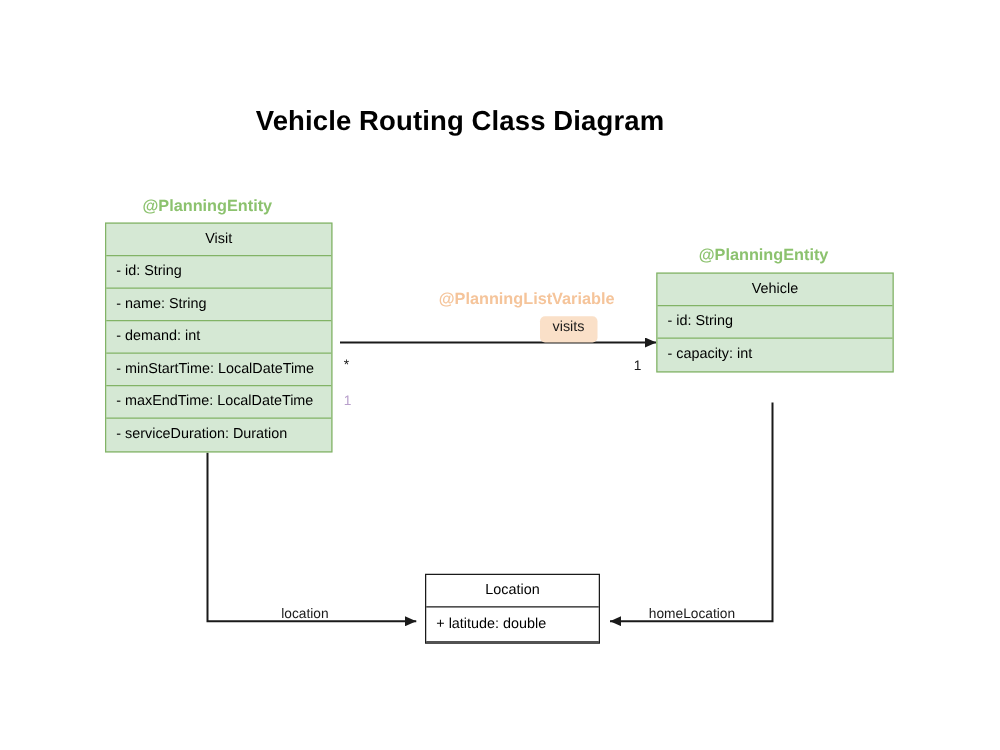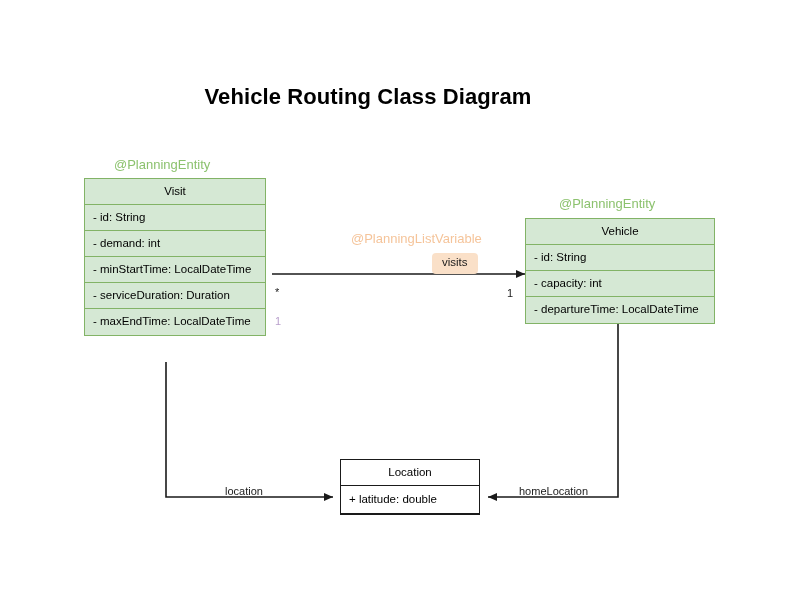--- a/index.html
+++ b/index.html
@@ -33,21 +33,21 @@
     font-size: 22px;
     font-weight: bold;
     color: #000000;
     letter-spacing: 0.1px;
   }
 
   
   .annotation {
     position: absolute;
     font-size: 13px;
-    font-weight: normal;
+    font-weight: bold;
     white-space: nowrap;
   }
   .annotation.green  { color: #8cc26e; }
   .annotation.orange { color: #f5c49a; }
 
   
   .uml-class {
     position: absolute;
     box-sizing: border-box;
     border: 1px solid #82b366;
@@ -129,33 +129,33 @@
   </g>
 </svg>
 
 <div class="diagram-title">Vehicle Routing Class Diagram</div>
 
 <div class="annotation green" style="left:114px; top:157px;">@PlanningEntity</div>
 
 <div class="uml-class" style="left:84px; top:178px; width:182px;">
   <div class="uml-row header">Visit</div>
   <div class="uml-row attr">- id: String</div>
+  <div class="uml-row attr">- name: String</div>
   <div class="uml-row attr">- demand: int</div>
   <div class="uml-row attr">- minStartTime: LocalDateTime</div>
+  <div class="uml-row attr">- maxEndTime: LocalDateTime</div>
   <div class="uml-row attr">- serviceDuration: Duration</div>
-  <div class="uml-row attr">- maxEndTime: LocalDateTime</div>
 </div>
 
 <div class="annotation green" style="left:559px; top:196px;">@PlanningEntity</div>
 
 <div class="uml-class" style="left:525px; top:218px; width:190px;">
   <div class="uml-row header">Vehicle</div>
   <div class="uml-row attr">- id: String</div>
   <div class="uml-row attr">- capacity: int</div>
-  <div class="uml-row attr">- departureTime: LocalDateTime</div>
 </div>
 
 <div class="uml-class plain" style="left:340px; top:459px; width:140px;">
   <div class="uml-row header">Location</div>
   <div class="uml-row attr" style="height:28px;">+ latitude: double</div>
 </div>
 
 <div class="annotation orange" style="left:351px; top:231px;">@PlanningListVariable</div>
 
 <div class="assoc-badge" style="left:432px; top:253px;">visits</div>

